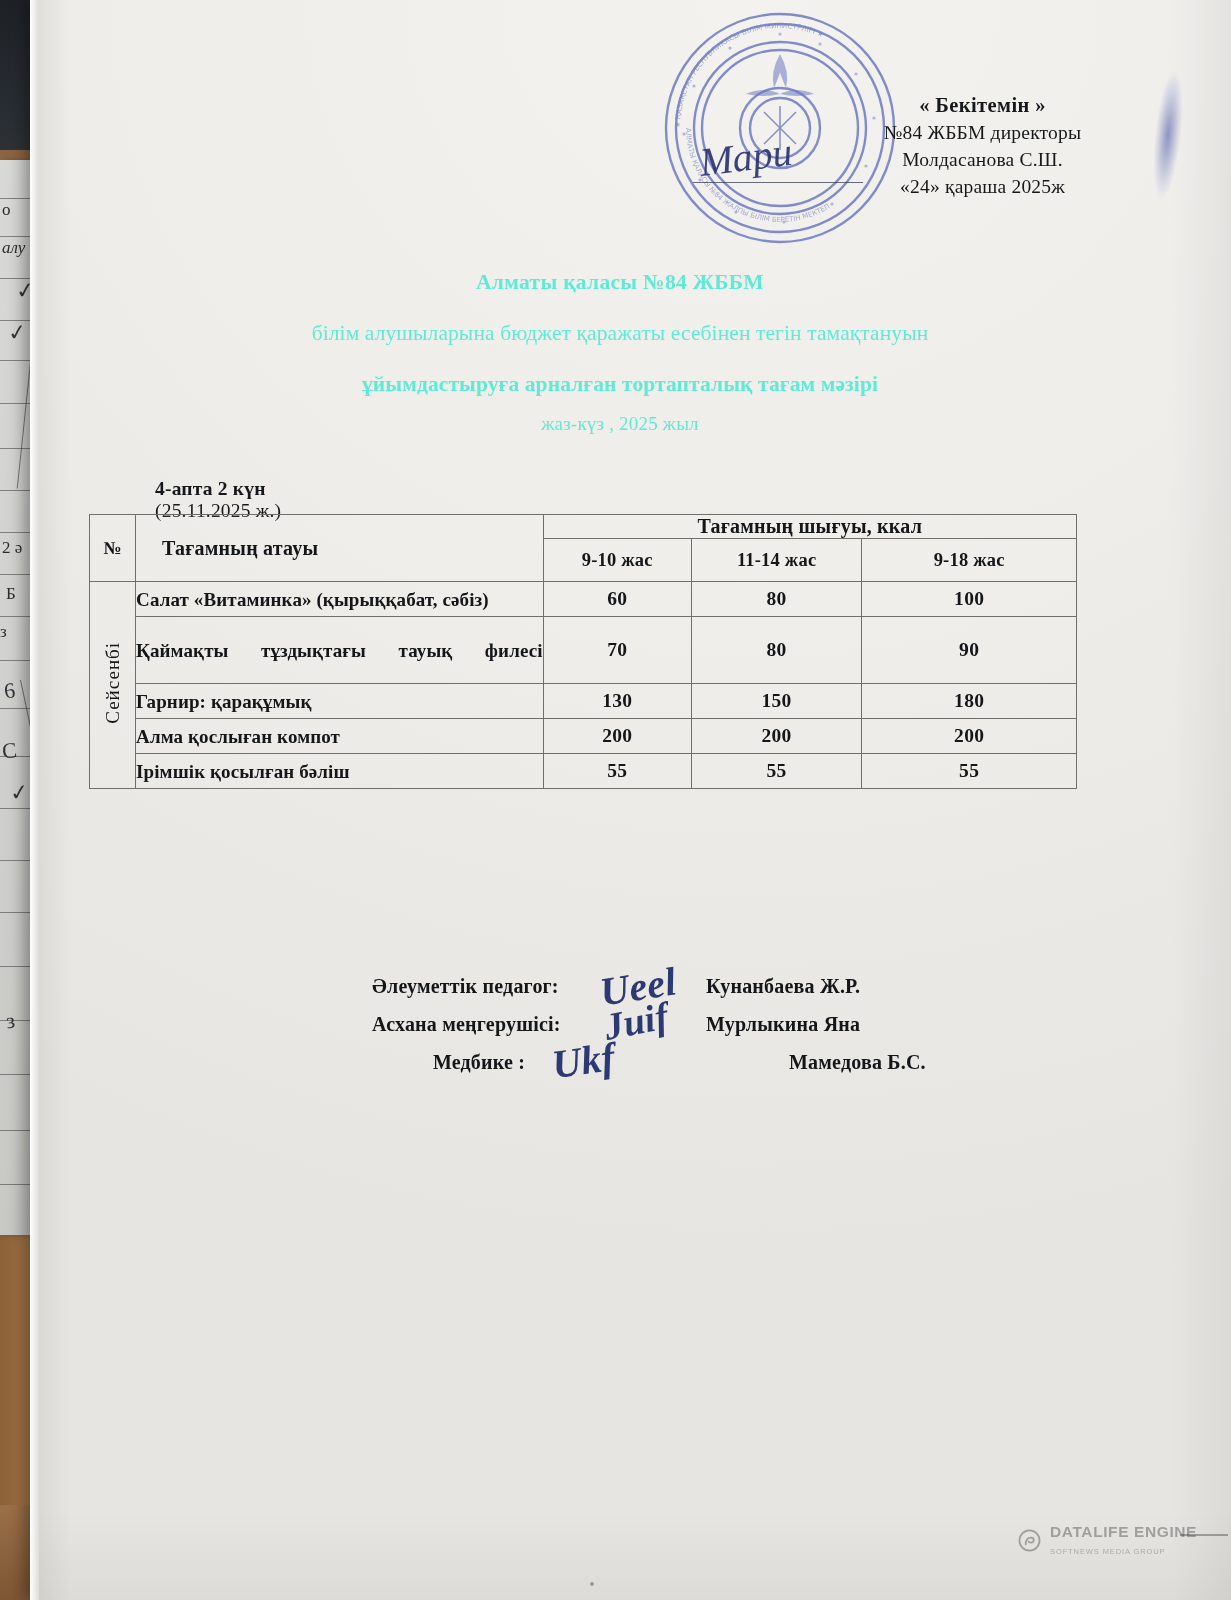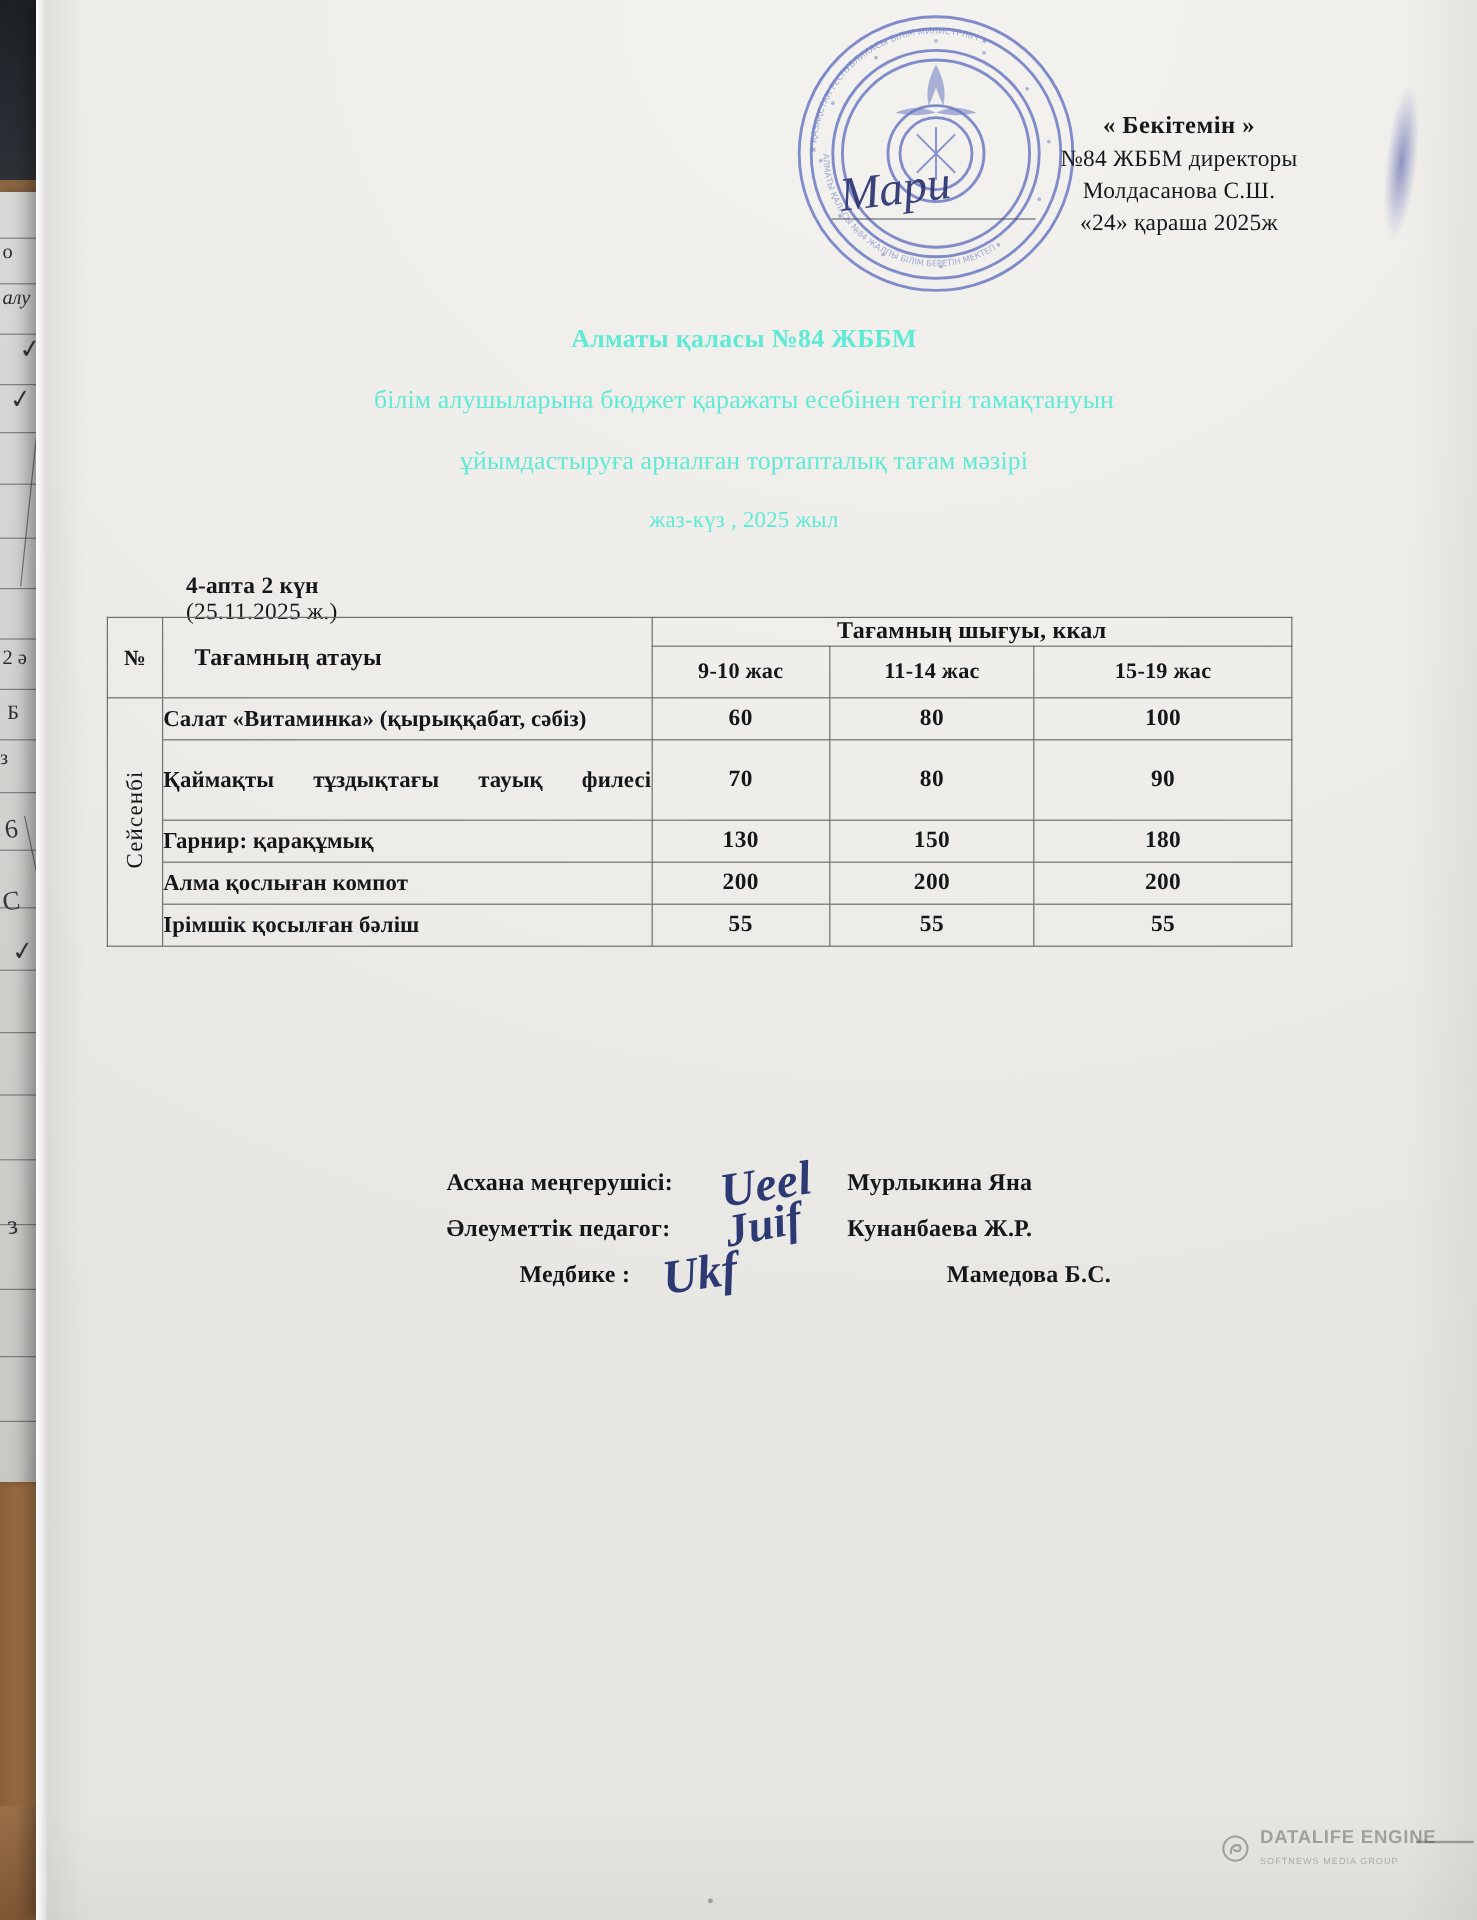--- a/index.html
+++ b/index.html
@@ -195,24 +195,24 @@
     letter-spacing: .3px;
     margin-bottom: 26px;
   }
   .titles .t2 {
     font-weight: normal;
     font-size: 21.5px;
     letter-spacing: .1px;
     margin-bottom: 26px;
   }
   .titles .t3 {
-    font-weight: normal;
+    font-weight: bold;
     font-size: 21.5px;
     letter-spacing: .1px;
-    margin-bottom: 26px;
+    margin-bottom: 16px;
   }
   .titles .t4 {
     font-size: 19px;
     letter-spacing: .2px;
   }
 
   
   .weekline {
     position: absolute;
     left: 155px; top: 478px;
@@ -499,21 +499,21 @@
   <table class="menu-table">
     <thead>
       <tr>
         <th class="hcell num" rowspan="2" style="width:46px; height:54px;">№</th>
         <th class="hcell left" rowspan="2" style="width:392px;">Тағамның атауы</th>
         <th class="hcell" colspan="3">Тағамның шығуы, ккал</th>
       </tr>
       <tr>
         <th class="subhead" style="width:152px;">9-10 жас</th>
         <th class="subhead" style="width:175px;">11-14 жас</th>
-        <th class="subhead" style="width:221px;">15-19 жас</th>
+        <th class="subhead" style="width:221px;">9-18 жас</th>
       </tr>
     </thead>
     <tbody>
       <tr>
         <td class="daycell" rowspan="5">
           <span class="rot">Сейсенбі</span>
         </td>
         <td class="dish single">Салат «Витаминка» (қырыққабат, сәбіз)</td>
         <td class="kcal">60</td>
         <td class="kcal">80</td>
@@ -544,28 +544,28 @@
         <td class="dish single">Ірімшік қосылған бәліш</td>
         <td class="kcal">55</td>
         <td class="kcal">55</td>
         <td class="kcal">55</td>
       </tr>
     </tbody>
   </table>
 
   <div class="sigblock">
     <div class="sigrow">
+      <span class="role">Әлеуметтік педагог:</span>
+      <span class="gap"></span>
+      <span class="name">Кунанбаева Ж.Р.</span>
+    </div>
+    <div class="sigrow">
       <span class="role">Асхана меңгерушісі:</span>
       <span class="gap"></span>
       <span class="name">Мурлыкина Яна</span>
-    </div>
-    <div class="sigrow">
-      <span class="role">Әлеуметтік педагог:</span>
-      <span class="gap"></span>
-      <span class="name">Кунанбаева Ж.Р.</span>
     </div>
     <div class="sigrow">
       <span class="role r3">Медбике :</span>
       <span class="gap g3"></span>
       <span class="name">Мамедова Б.С.</span>
     </div>
     <span class="ink ink1">Ueel</span>
     <span class="ink ink2">Juif</span>
     <span class="ink ink3">Ukf</span>
   </div>

